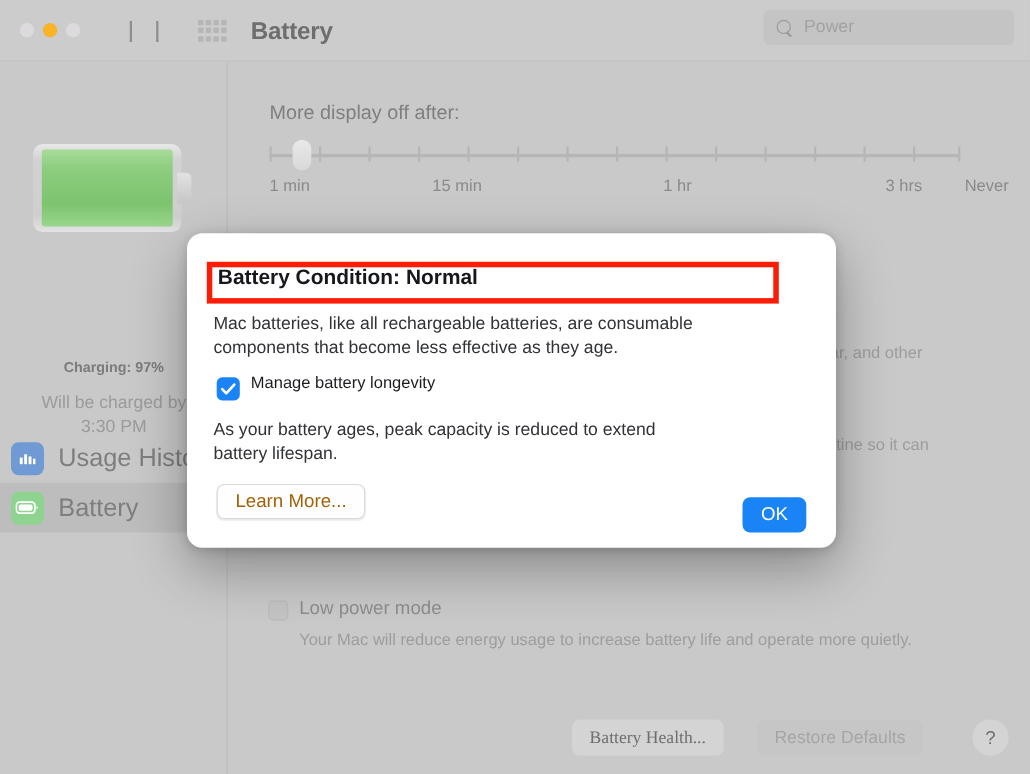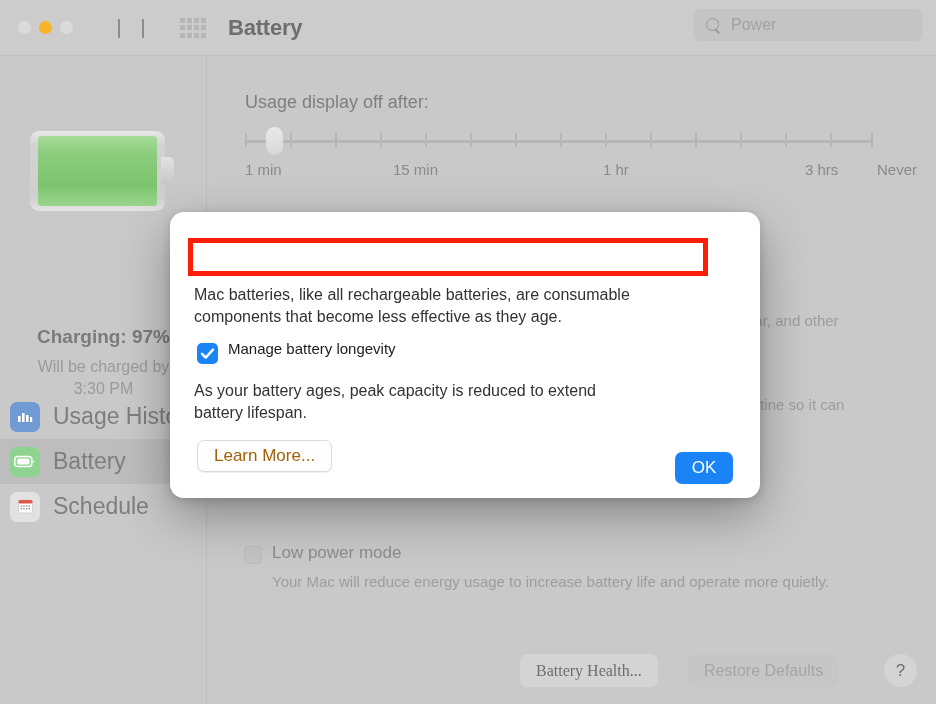--- a/index.html
+++ b/index.html
@@ -79,21 +79,21 @@
     border-radius:3px;
     background:linear-gradient(180deg,#a7dc9a 0%,#8ccd7e 25%,#7dc46e 70%,#9ad68d 100%);
   }
   #bgcap{
     position:absolute; left:131px; top:26px; width:13px; height:28px;
     border-radius:0 5px 5px 0;
     background:linear-gradient(180deg,#e2e2e2,#c6c6c6);
   }
   #chargingline{
     position:absolute; left:0; top:270px; width:207px; text-align:center;
-    font-size:19px; font-weight:bold; color:#7b7b7b;
+    font-size:13px; font-weight:bold; color:#7b7b7b;
   }
   #willbe{
     position:absolute; left:0; top:300px; width:207px; text-align:center;
     font-size:16px; color:#9b9b9b; line-height:22px;
   }
 
   #navlist{ position:absolute; left:0; top:338px; width:207px; }
   .navrow{
     display:flex; align-items:center; height:45px; padding-left:10px;
   }
@@ -264,46 +264,27 @@
         <svg width="22" height="13" viewBox="0 0 22 13">
           <rect x="0.8" y="1.5" width="17" height="10" rx="3" fill="none" stroke="#fff" stroke-width="1.5"></rect>
           <rect x="3" y="3.6" width="12.6" height="5.8" rx="1.6" fill="#fff"></rect>
           <path d="M19.2 5 L20.6 6.5 L19.2 8 Z" fill="#fff"></path>
         </svg>
       </span>
       <span class="navlabel">Battery</span>
     </div>
 
 
-    <div class="navrow">
-      <span class="navicon ic-sched">
-        <svg width="19" height="19" viewBox="0 0 19 19">
-          <rect x="2.5" y="3" width="14" height="13" rx="2" fill="#fff" stroke="#c9c9c9" stroke-width="0.8"></rect>
-          <rect x="2.5" y="3" width="14" height="3.6" rx="1.6" fill="#e2564a"></rect>
-          <g fill="#9a9a9a">
-            <rect x="4.6" y="8.4" width="1.5" height="1.5"></rect>
-            <rect x="7.2" y="8.4" width="1.5" height="1.5"></rect>
-            <rect x="9.8" y="8.4" width="1.5" height="1.5"></rect>
-            <rect x="12.4" y="8.4" width="1.5" height="1.5"></rect>
-            <rect x="4.6" y="11" width="1.5" height="1.5"></rect>
-            <rect x="7.2" y="11" width="1.5" height="1.5"></rect>
-            <rect x="9.8" y="11" width="1.5" height="1.5"></rect>
-            <rect x="12.4" y="11" width="1.5" height="1.5"></rect>
-          </g>
-        </svg>
-      </span>
-      <span class="navlabel">Schedule</span>
-    </div>
 
   </div>
 </div>
 
 <div id="main">
 
-  <div id="displaylabel">Usage display off after:</div>
+  <div id="displaylabel">More display off after:</div>
 
   <div id="slider">
     <div id="sliderbar"></div>
     <span class="tick" style="left:0px"></span>
     <span class="tick" style="left:45px"></span>
     <span class="tick" style="left:90px"></span>
     <span class="tick" style="left:135px"></span>
     <span class="tick" style="left:180px"></span>
     <span class="tick" style="left:225px"></span>
     <span class="tick" style="left:270px"></span>
@@ -337,20 +318,21 @@
   <div id="bottombtns">
     <div class="btm-btn" id="btn-health">Battery Health...</div>
     <div class="btm-btn" id="btn-restore">Restore Defaults</div>
     <div class="btm-btn" id="btn-help">?</div>
   </div>
 </div>
 
 <div id="dialog">
 
   <div id="redbox"></div>
+  <div id="dlgtitle">Battery Condition: Normal</div>
   <div id="dlgdesc">Mac batteries, like all rechargeable batteries, are consumable components that become less effective as they age.</div>
 
   <div id="chkbox">
     <svg width="21" height="21" viewBox="0 0 21 21">
       <path d="M5 10.8 L8.7 14.6 L16 6.6" fill="none" stroke="#fff" stroke-width="2.4" stroke-linecap="round" stroke-linejoin="round"></path>
     </svg>
   </div>
   <div id="chklabel">Manage battery longevity</div>
   <div id="chkdesc">As your battery ages, peak capacity is reduced to extend battery lifespan.</div>
 

